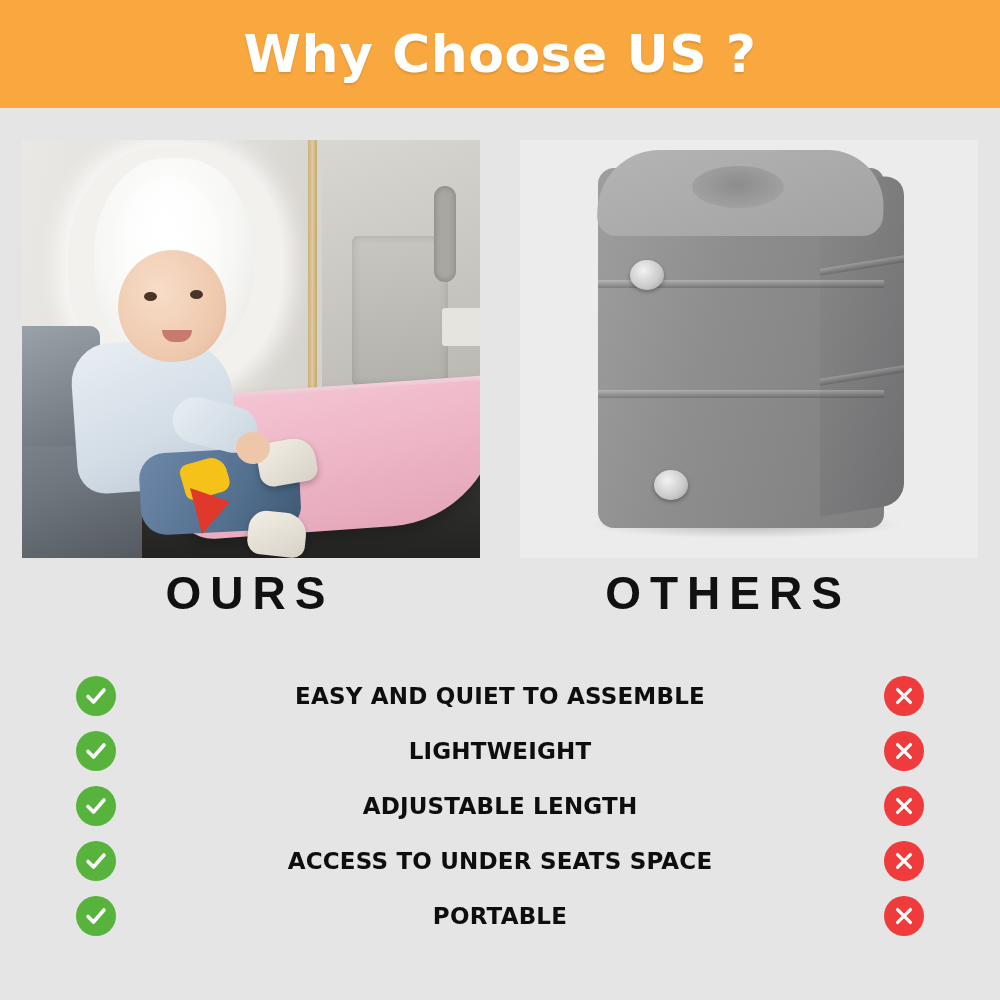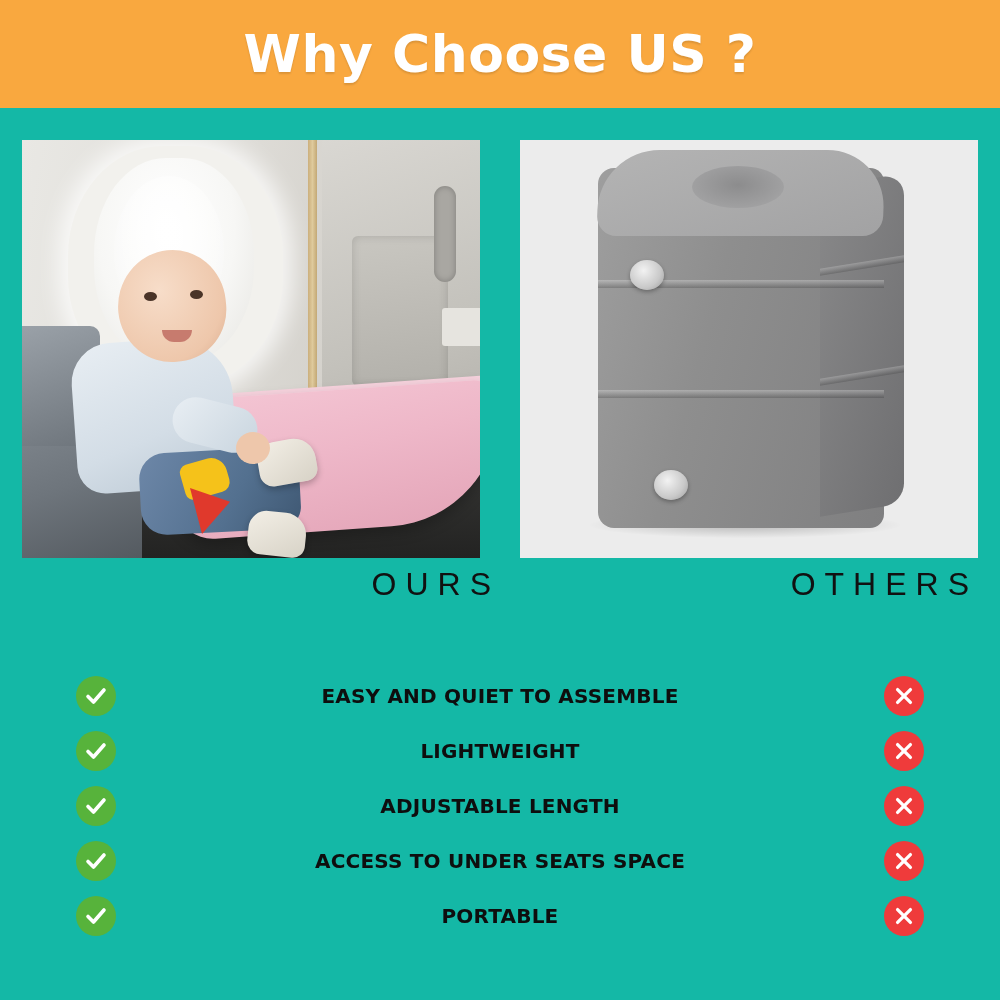--- a/index.html
+++ b/index.html
@@ -10,21 +10,21 @@
     width: 1000px;
     height: 1000px;
     background: #ffffff;
     font-family: "Liberation Sans", sans-serif;
     overflow: hidden;
   }
   .page {
     position: relative;
     width: 1000px;
     height: 1000px;
-    background: #14b8a6;
+    background: #e5e5e5;
   }
 
   
   .header {
     position: absolute;
     left: 0;
     top: 0;
     width: 1000px;
     height: 108px;
     background: #f9a council;
@@ -345,23 +345,23 @@
     position: absolute;
     left: 0;
     top: 566px;
     width: 1000px;
     height: 74px;
   }
   .label {
     position: absolute;
     top: 0;
     width: 500px;
-    text-align: right;
-    font-size: 32px;
-    font-weight: 400;
+    text-align: center;
+    font-size: 46px;
+    font-weight: 700;
     letter-spacing: 9px;
     color: #111111;
     font-family: "Liberation Sans", sans-serif;
   }
   .label.left { left: 0; }
   .label.right { left: 478px; }
 
   
   .features {
     position: absolute;
@@ -389,21 +389,21 @@
     background: #57b33b;
   }
   .mark.cross {
     right: 76px;
     background: #ef3b3b;
   }
   .mark svg { display: block; }
   .feature-text {
     width: 1000px;
     text-align: center;
-    font-size: 20px;
+    font-size: 23px;
     font-weight: bold;
     color: #0e0e0e;
     letter-spacing: 0.2px;
     font-family: "DejaVu Sans", sans-serif;
   }
 </style>
 </head>
 <body>
 
 <div class="page">

